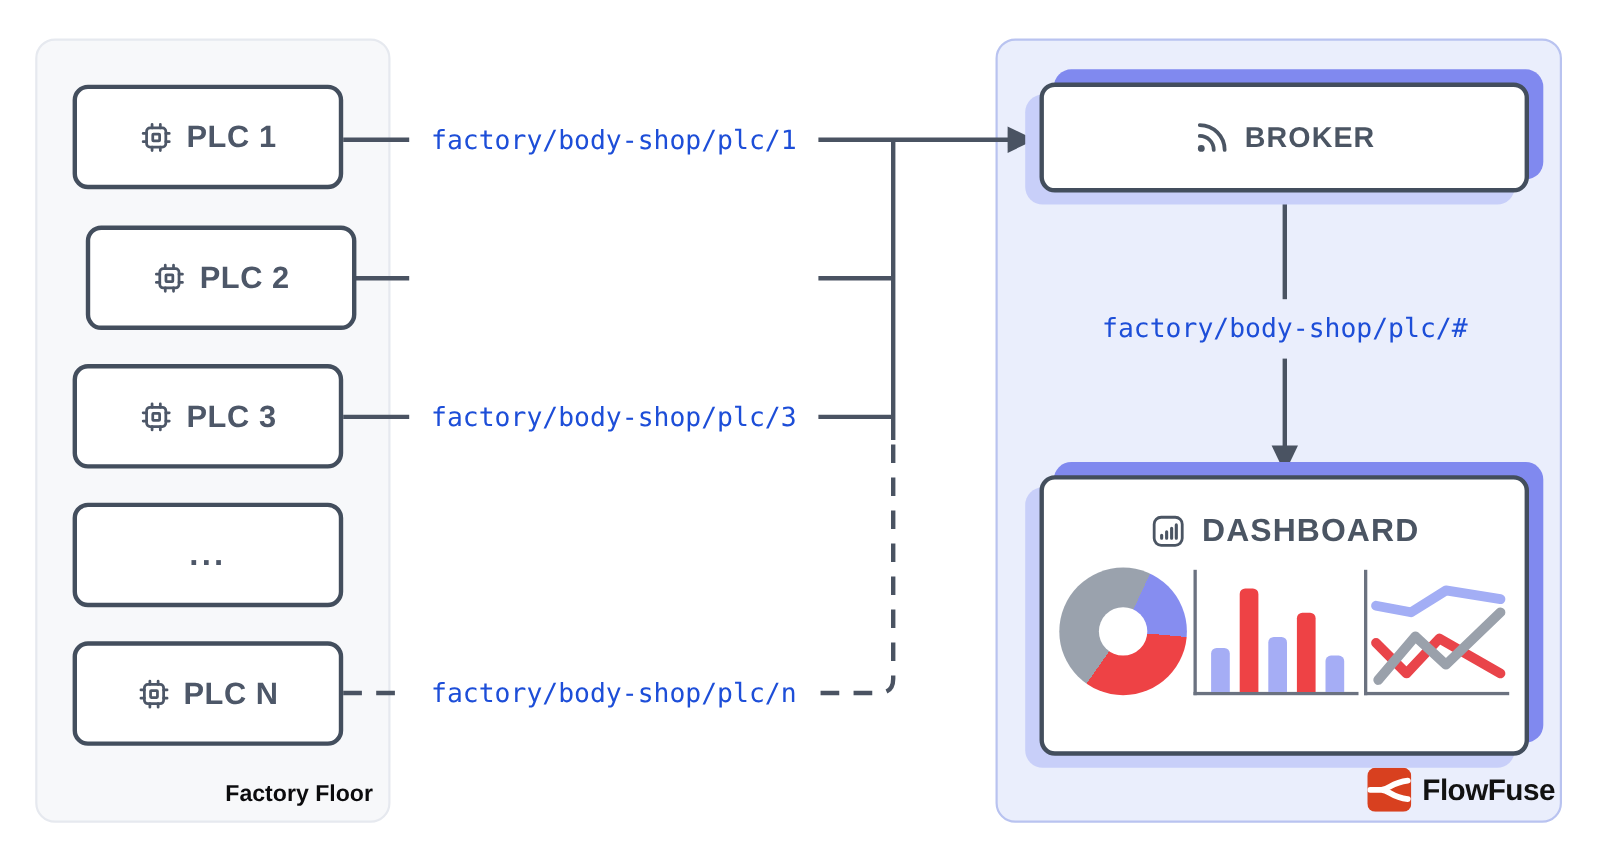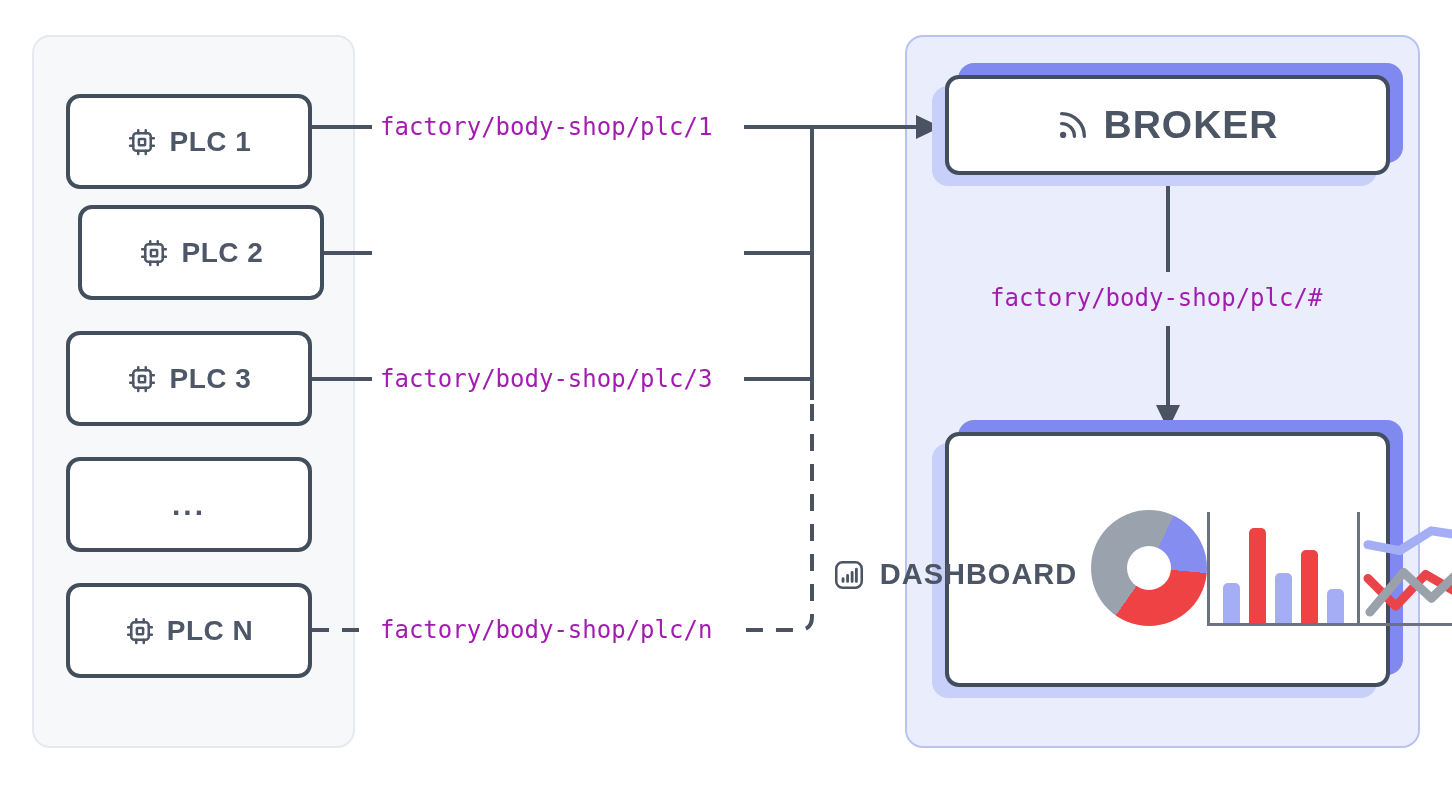--- a/index.html
+++ b/index.html
@@ -14,51 +14,51 @@
                  background:#eaeefc; border:2px solid #b9c3f0; z-index:1; }
 
   
   .wires { position:absolute; left:0; top:0; z-index:2; pointer-events:none; }
 
   
   .node { position:absolute; background:#fff; border:4px solid #434e5d; border-radius:14px;
           display:flex; align-items:center; justify-content:center; gap:13px;
           color:#4d5768; z-index:3; }
   .plc-box { left:66px; width:246px; height:95px; font-size:28px; font-weight:bold; letter-spacing:.5px; }
-  .plc-1 { top:94px; } .plc-2 { top:205px;margin-left:12px; } .plc-3 { top:331px; }
+  .plc-1 { top:77px; } .plc-2 { top:205px;margin-left:12px; } .plc-3 { top:331px; }
   .plc-dots { top:457px; font-size:30px; letter-spacing:3px; }
   .plc-n { top:583px;gap:12px; }
 
   .shadow-hi { position:absolute; border-radius:16px; background:#8089ef; z-index:2; }
   .shadow-lo { position:absolute; border-radius:16px; background:#c8cff9; z-index:2; }
 
-  .broker-box { left:945px; top:75px; width:445px; height:100px; font-size:39px; font-weight:bold; color:#4b5563; letter-spacing:1px; }
+  .broker-box { left:945px; top:75px; width:445px; height:100px; font-size:26px; font-weight:bold; color:#4b5563; letter-spacing:1px; }
   .broker-sh-hi { left:958px; top:63px; width:445px; height:100px; }
   .broker-sh-lo { left:932px; top:86px; width:445px; height:100px; }
 
-  .dash-box { left:945px; top:432px; width:445px; height:255px; flex-direction:row; justify-content:center; gap:0; }
+  .dash-box { left:945px; top:432px; width:445px; height:255px; flex-direction:column; justify-content:flex-start; gap:0; }
   .dash-sh-hi { left:958px; top:420px; width:445px; height:255px; }
   .dash-sh-lo { left:932px; top:443px; width:445px; height:255px; }
   .dash-header { display:flex; align-items:center; justify-content:center; gap:14px;
                  margin-top:30px; font-size:29px; font-weight:bold; color:#4b5563; letter-spacing:1px; }
   .dash-charts { width:100%; display:flex; align-items:flex-end; justify-content:space-between;
                  padding:0 14px; margin-top:16px; }
 
   
   .donut { position:relative; width:116px; height:116px; border-radius:50%; }
   .donut::after { content:""; position:absolute; left:50%; top:50%; width:44px; height:44px;
                   margin:-22px 0 0 -22px; border-radius:50%; background:#fff; }
   .barchart { width:150px; height:114px; border-left:3px solid #6b7280; border-bottom:3px solid #6b7280;
               display:flex; align-items:flex-end; gap:9px; padding:0 0 0 13px; }
   .bar { width:17px; border-radius:5px 5px 0 0; }
   .linechart { width:132px; height:114px; border-left:3px solid #6b7280; border-bottom:3px solid #6b7280; }
 
   
-  .topic { position:absolute; width:356px; text-align:left; line-height:30px; z-index:3;
-           font-family:"DejaVu Sans Mono", monospace; font-size:24px; color:#a21caf; }
+  .topic { position:absolute; width:356px; text-align:center; line-height:30px; z-index:3;
+           font-family:"DejaVu Sans Mono", monospace; font-size:24px; color:#1d4ed8; }
   .topic-1 { left:380px; top:112px; }
   .topic-2 { left:380px; top:238px; }
   .topic-3 { left:380px; top:364px; }
   .topic-n { left:380px; top:615px; }
   .topic-hash { left:990px; top:283px; }
 
   .caption { position:absolute; right:16px; bottom:14px; font-size:21px; font-weight:bold; color:#0c0c0e; }
 
   .brand { position:absolute; left:1243px; top:698px; display:flex; align-items:center; gap:10px; z-index:3; }
   .brand-name { font-size:27px; font-weight:bold; color:#121212; letter-spacing:-0.5px; }
@@ -134,20 +134,23 @@
     <span class="icon">
       <svg viewBox="0 0 24 24" width="30" height="30" fill="none" stroke="currentColor" stroke-width="2" stroke-linecap="round" stroke-linejoin="round">
         <rect x="5" y="5" width="14" height="14" rx="2.5"></rect>
           <rect x="9.5" y="9.5" width="5" height="5" rx="0.5"></rect>
         <path d="M9 2.5v2.5M15 2.5v2.5M9 19v2.5M15 19v2.5M2.5 9h2.5M2.5 15h2.5M19 9h2.5M19 15h2.5"></path>
       </svg>
     </span>
     <span>PLC N</span>
   </div>
 
+  <div class="caption" style="position:absolute; left:32px; top:35px; width:323px; height:713px; pointer-events:none; z-index:3;">
+    <span style="position:absolute; right:16px; bottom:14px;">Factory Floor</span>
+  </div>
 
   <div class="topic topic-1">factory/body-shop/plc/1</div>
   <div class="topic topic-3">factory/body-shop/plc/3</div>
   <div class="topic topic-n">factory/body-shop/plc/n</div>
   <div class="topic topic-hash">factory/body-shop/plc/#</div>
 
   <div class="shadow-hi broker-sh-hi"></div>
   <div class="shadow-lo broker-sh-lo"></div>
   <div class="node broker-box">
     <span class="icon">
@@ -184,14 +187,23 @@
       <div class="linechart">
         <svg width="129" height="111" viewBox="0 0 130 106">
             <polyline points="8,30 40,36 72,16 122,24" stroke="#a3aef5" fill="none" stroke-width="9" stroke-linecap="round" stroke-linejoin="round"></polyline>
             <polyline points="8,64 36,92 66,60 122,92" stroke="#e9444a" fill="none" stroke-width="9" stroke-linecap="round" stroke-linejoin="round"></polyline>
             <polyline points="10,98 44,58 72,84 122,36" stroke="#9aa1ab" fill="none" stroke-width="9" stroke-linecap="round" stroke-linejoin="round"></polyline>
           </svg>
       </div>
     </div>
   </div>
 
+  <div class="brand">
+    <span class="icon">
+      <svg viewBox="0 0 38 38" width="40" height="40">
+        <rect width="38" height="38" rx="7" fill="#d8401f"></rect>
+        <path d="M2.5 19 H12 M12 19 C19 19 20.5 12.5 35 11 M12 19 C19 19 20.5 25.5 35 27" stroke="#ffffff" stroke-width="5" fill="none" stroke-linecap="round"></path>
+      </svg>
+    </span>
+    <span class="brand-name">FlowFuse</span>
+  </div>
 
 </div>
 
 </body></html>

